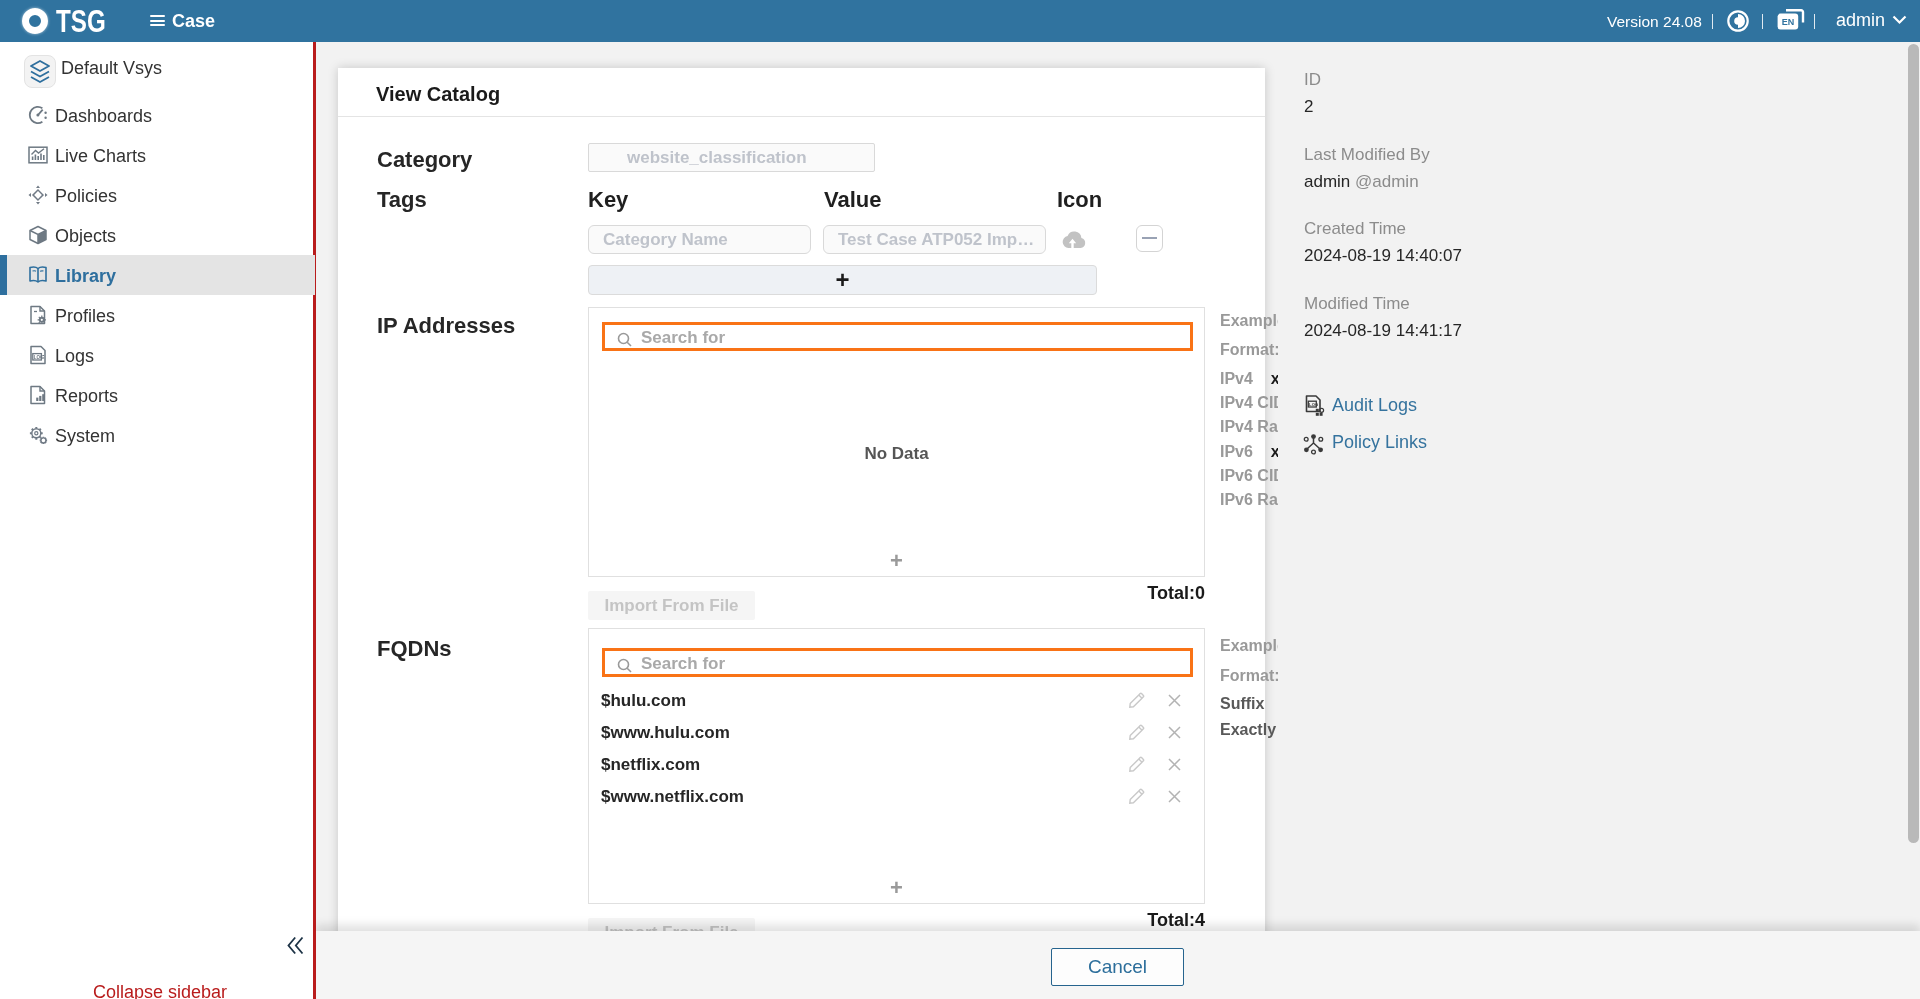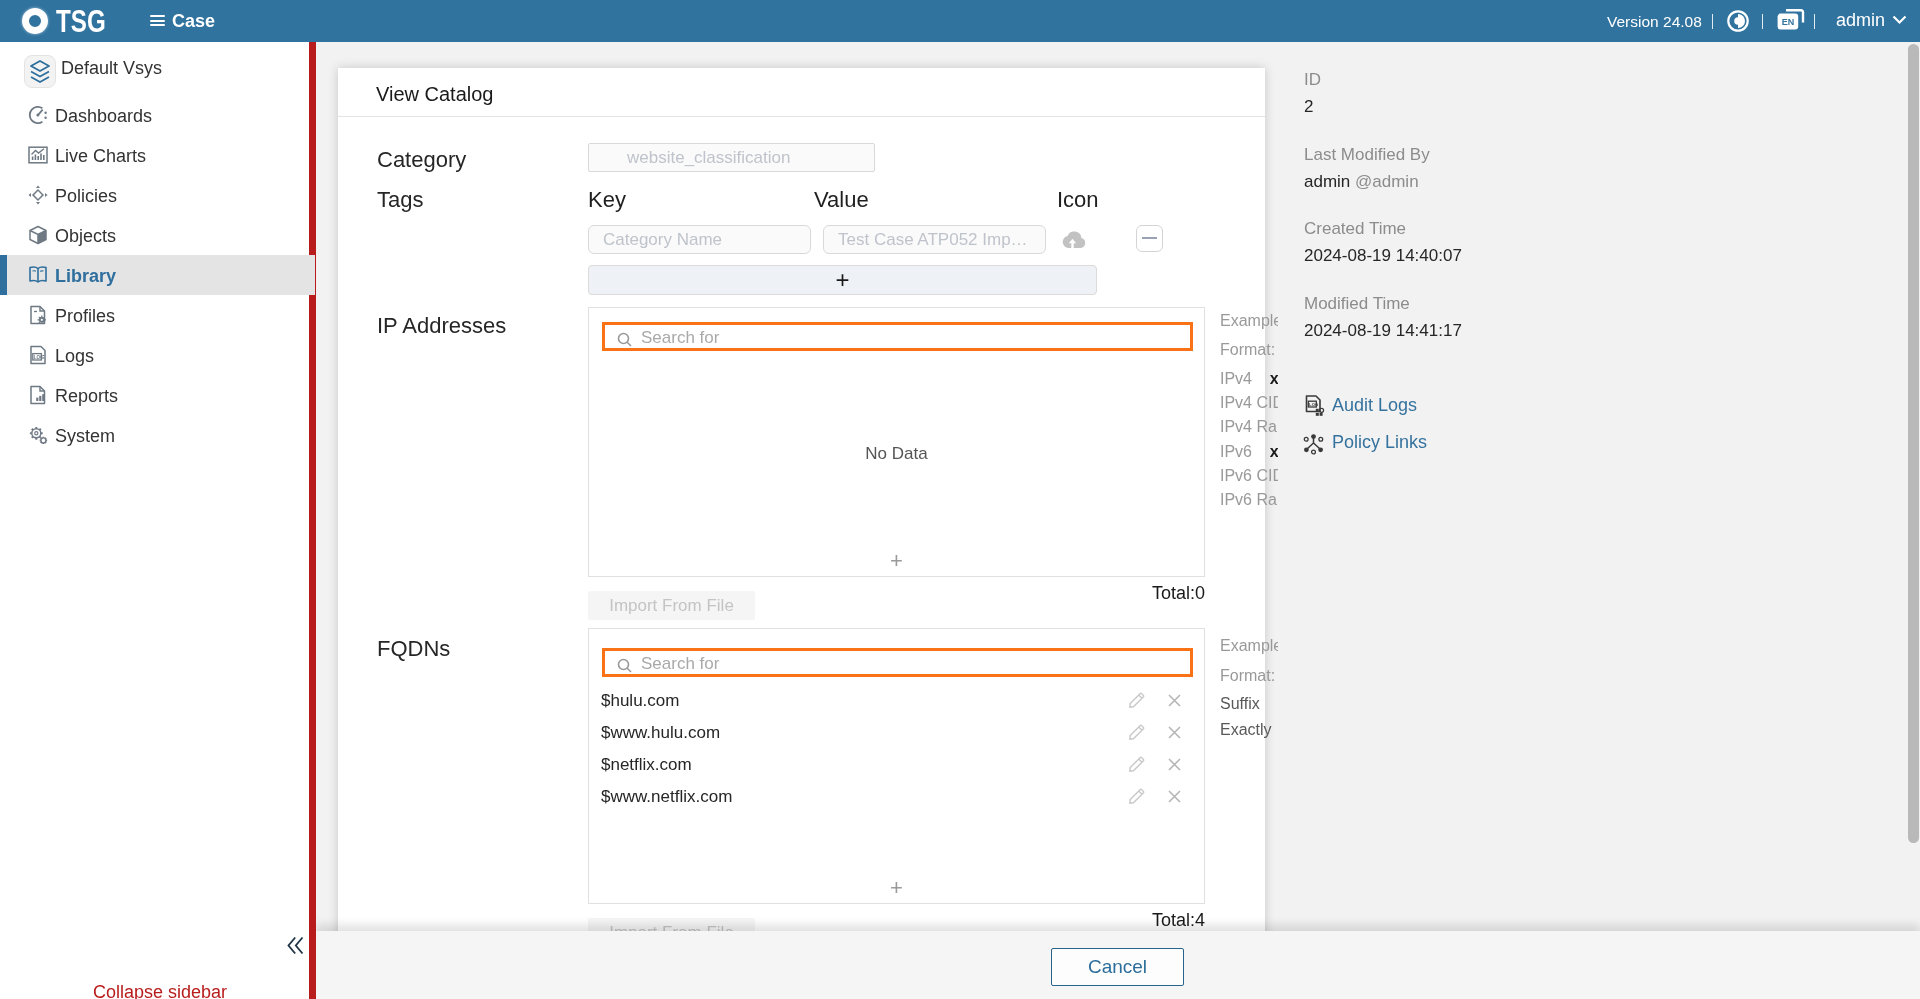--- a/index.html
+++ b/index.html
@@ -9,36 +9,36 @@
 #topbar { position:absolute; left:0; top:0; width:1920px; height:42px; background:#30739f; z-index:50; }
 #logo-ring { position:absolute; left:22px; top:8px; width:26px; height:26px; border-radius:50%; border:7px solid #fff; box-shadow:0 0 3px rgba(255,255,255,.6); }
 #logo-text { position:absolute; left:56px; top:4px; color:#fff; font-size:31px; font-weight:bold; transform:scaleX(.78); transform-origin:left; letter-spacing:0px; }
 #menu-burger { position:absolute; left:150px; top:15px; width:15px; height:12px; }
 #menu-burger div { height:2.2px; background:#fff; border-radius:1px; margin-bottom:2.4px; }
 #menu-label { position:absolute; left:172px; top:11px; color:#fff; font-size:18px; font-weight:bold; }
 .tb-txt { position:absolute; color:#fff; }
 .tb-sep { position:absolute; top:14px; width:1px; height:15px; background:rgba(255,255,255,.85); }
 
 
-#sidebar { position:absolute; left:0; top:42px; width:316px; height:957px; background:#fff; border-right:7px solid #b91c1c; z-index:40; }
+#sidebar { position:absolute; left:0; top:42px; width:316px; height:957px; background:#fff; border-right:3px solid #b91c1c; z-index:40; }
 #vsys-box { position:absolute; left:24px; top:13px; width:32px; height:33px; background:#f3f3f3; border:1px solid #e3e3e3; border-radius:8px; }
 #vsys-label { position:absolute; left:61px; top:16px; font-size:18px; color:#333; }
 .nav-item { position:absolute; left:0; width:315px; height:40px; }
 .nav-item .ico { position:absolute; left:28px; top:10px; width:20px; height:20px; }
 .nav-item .lbl { position:absolute; left:55px; top:11px; font-size:18px; color:#333; }
 .nav-item.sel { background:#e4e4e4; border-left:7px solid #2e6f9e; }
 .nav-item.sel .ico { left:21px; }
 .nav-item.sel .lbl { left:48px; color:#2e6f9e; font-weight:bold; }
 #collapse-lbl { position:absolute; left:93px; top:892px; font-size:18px; color:#b91c1c;margin-top:48px; }
 
 
 #main { position:absolute; left:317px; top:42px; width:1603px; height:957px; background:#f2f2f2; }
 
 
-#modal { position:absolute; left:338px; top:68px; width:927px; height:931px; background:#fff; box-shadow:0 0 10px rgba(0,0,0,.18); overflow:visible; z-index:10; }
+#modal { position:absolute; left:338px; top:68px; width:927px; height:931px; background:#fff; box-shadow:0 0 10px rgba(0,0,0,.18); overflow:visible; z-index:10;font-weight:bold; }
 #modal-title { position:absolute; left:38px; top:15px; font-size:20px; color:#1a1a1a; }
 #modal-hr { position:absolute; left:0; top:48px; width:927px; height:1px; background:#e4e4e4; }
 .flabel { position:absolute; font-size:22px; color:#262626; }
 .ghost-input { position:absolute; background:#fafafa; border:1px solid #d9d9d9; border-radius:6px; font-size:17px; color:#bfc3cb; line-height:27px; }
 .colhead { position:absolute; font-size:22px; color:#1f1f1f; }
 #plusbar { position:absolute; left:250px; top:197px; width:509px; height:30px; background:#eef1f5; border:1px solid #dbdbdb; border-radius:4px; text-align:center; font-size:24px; color:#1a1a1a; line-height:28px; }
 .listbox { position:absolute; left:250px; width:617px; background:#fff; border:1px solid #e0e0e0; }
 .searchbox { position:absolute; left:13px; top:14px; width:591px; height:29px; border:3px solid #f97316; background:#fff; }
 .searchbox .ph { position:absolute; left:36px; top:3px; font-size:17px; color:#a9a9a9; }
 .plus-gray { position:absolute; left:0; width:100%; text-align:center; font-size:22px; color:#9a9a9a; }
@@ -69,21 +69,21 @@
 
 <div id="modal">
   <div id="modal-title">View Catalog</div>
   <div id="modal-hr"></div>
 
   <div class="flabel" style="left:39px; top:79px;">Category</div>
   <div class="ghost-input" style="left:250px; top:75px; width:287px; height:29px; border-radius:2px; padding-left:38px;">website_classification</div>
 
   <div class="flabel" style="left:39px; top:119px;">Tags</div>
   <div class="colhead" style="left:250px; top:119px;">Key</div>
-  <div class="colhead" style="left:476px; top:119px;">Value</div>
+  <div class="colhead" style="left:486px; top:119px;">Value</div>
   <div class="colhead" style="left:719px; top:119px;">Icon</div>
 
   <div class="ghost-input" style="left:250px; top:157px; width:223px; height:29px; padding-left:14px;">Category Name</div>
   <div class="ghost-input" style="left:485px; top:157px; width:223px; height:29px; padding-left:14px; white-space:nowrap; overflow:hidden;">Test Case ATP052 Imp…</div>
   <svg style="position:absolute; left:720px; top:161px;" width="29" height="22" viewBox="0 0 29 22">
     <path d="M23.4 8.9 A7.2 7.2 0 0 0 9.6 7.0 A6.0 6.0 0 0 0 10.4 18.9 L22.6 18.9 A5.1 5.1 0 0 0 23.4 8.9 Z M14.5 9.8 L18.2 14.2 L15.7 14.2 L15.7 18.9 L13.3 18.9 L13.3 14.2 L10.8 14.2 Z" fill="#c2c2c2" fill-rule="evenodd"></path>
   </svg>
   <div style="position:absolute; left:798px; top:157px; width:27px; height:27px; border:1px solid #d4d4d4; border-radius:6px; background:#fff;">
     <div style="position:absolute; left:5px; top:11px; width:15px; height:2.2px; background:#99a2b4;"></div>
   </div>

